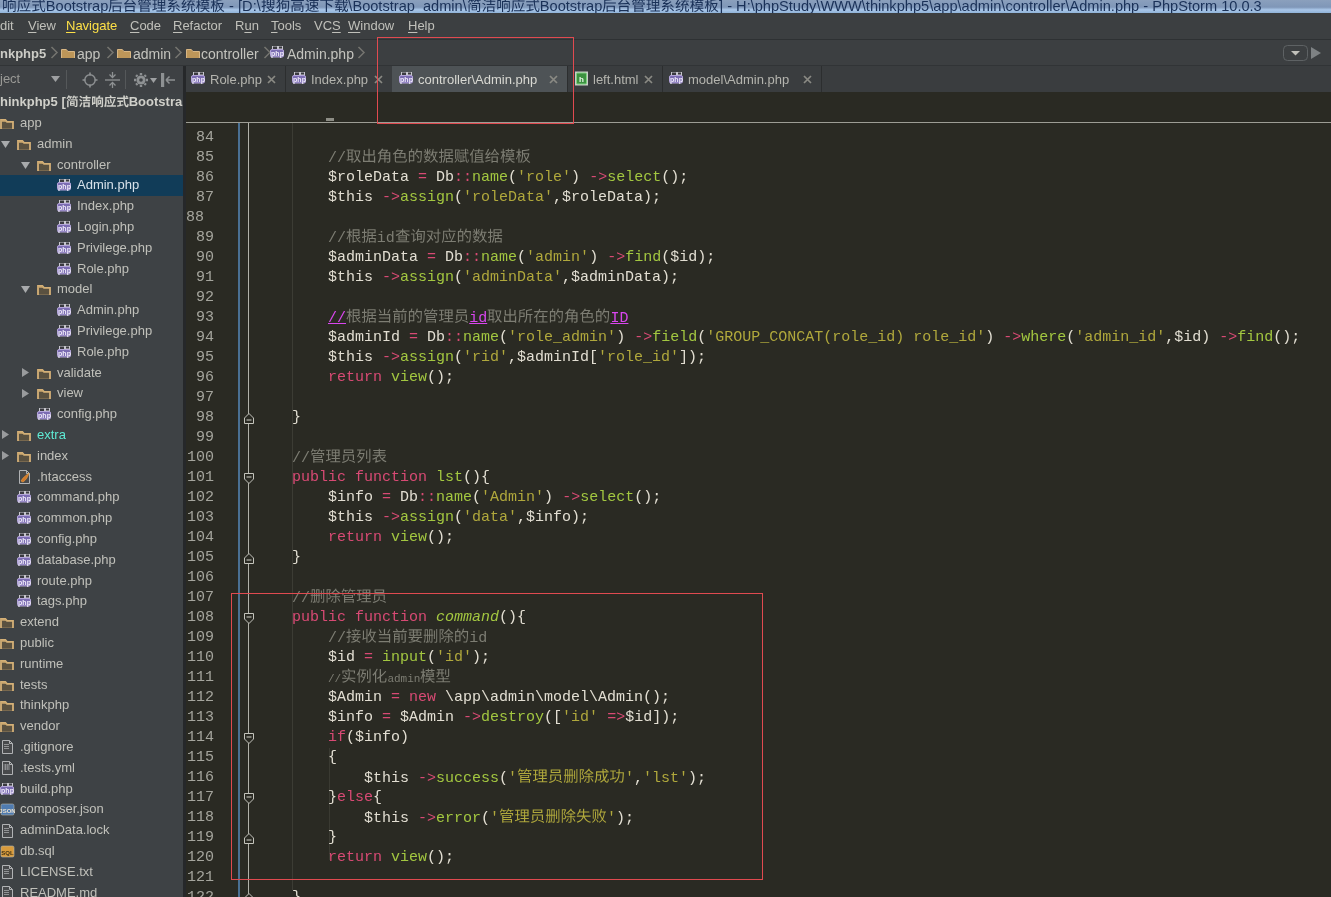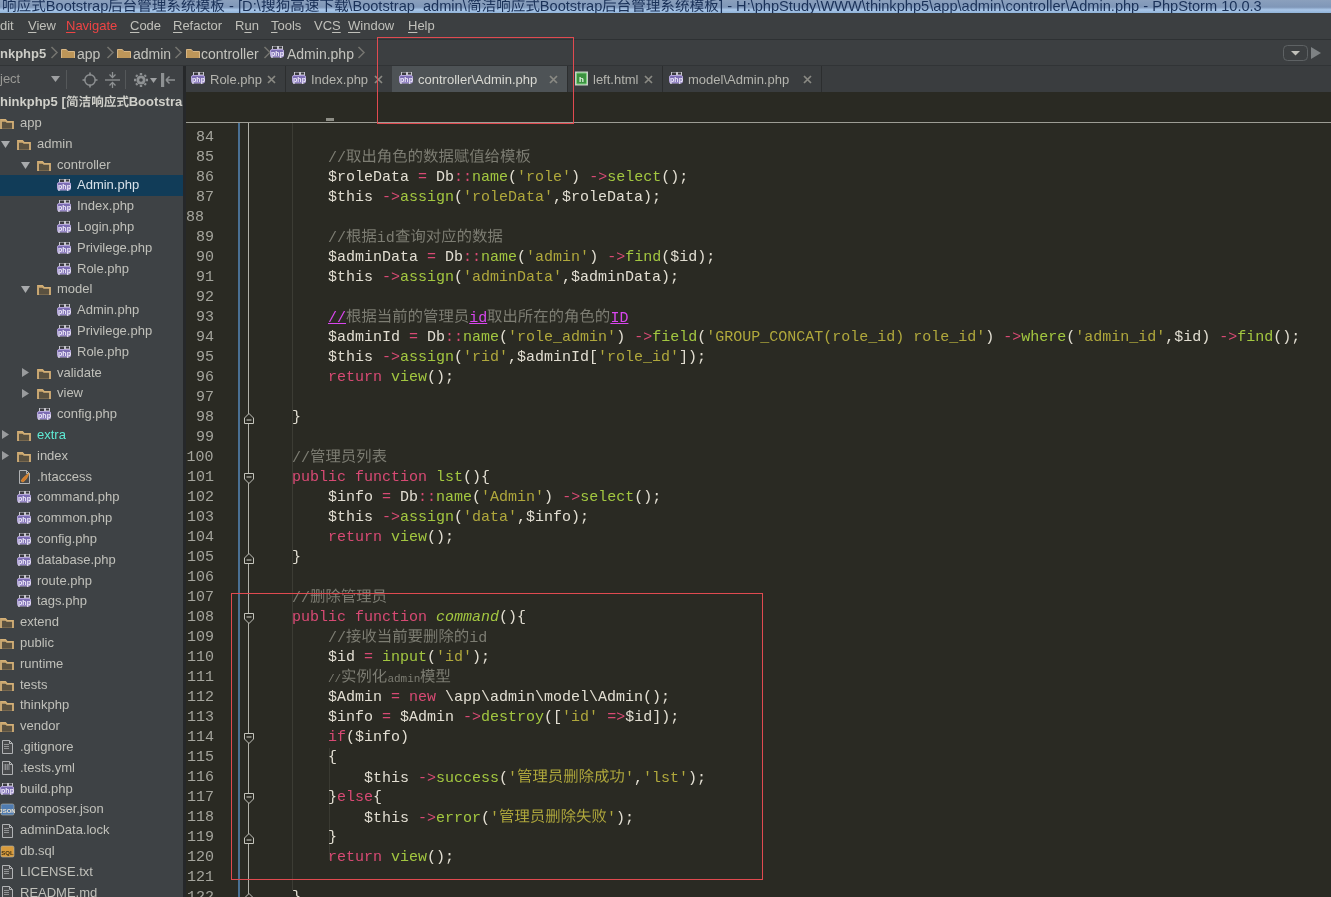--- a/index.html
+++ b/index.html
@@ -13,21 +13,21 @@
     </svg> - [D:\<svg style="overflow:visible;vertical-align:baseline" width="87.6" height="12.8">
       <path transform="translate(0,12.8)" fill="#1a3158" d="M2.4 -12.3V-9.3H0.7V-8.3H2.4V-5.2L0.6 -4.5L0.9 -3.5L2.4 -4.1V-0.2C2.4 0.0 2.4 0.0 2.2 0.0C2.0 0.1 1.5 0.1 0.9 0.0C1.1 0.4 1.2 0.8 1.2 1.1C2.1 1.1 2.6 1.1 3.0 0.9C3.3 0.7 3.5 0.4 3.5 -0.2V-4.5L5.1 -5.1L4.9 -6.1L3.5 -5.5V-8.3H4.9V-9.3H3.5V-12.3ZM5.5 -4.2V-3.3H6.2L6.1 -3.3C6.7 -2.3 7.5 -1.4 8.5 -0.8C7.3 -0.2 5.9 0.1 4.4 0.3C4.6 0.5 4.8 0.9 4.9 1.2C6.6 0.9 8.1 0.5 9.5 -0.2C10.7 0.4 12.0 0.9 13.4 1.1C13.5 0.9 13.8 0.5 14.0 0.2C12.8 0.0 11.6 -0.3 10.5 -0.8C11.7 -1.5 12.7 -2.6 13.3 -4.0L12.6 -4.3L12.5 -4.2H10.0V-5.7H13.4V-11.1H10.6V-10.2H12.4V-8.8H10.6V-8.0H12.4V-6.6H10.0V-12.3H9.0V-6.6H6.7V-7.9H8.3V-8.8H6.7V-10.1C7.4 -10.4 8.2 -10.7 8.9 -11.0L8.1 -11.7C7.5 -11.4 6.6 -11.0 5.7 -10.7V-5.7H9.0V-4.2ZM11.8 -3.3C11.3 -2.5 10.5 -1.8 9.5 -1.3C8.6 -1.8 7.8 -2.5 7.2 -3.3Z M22.0 -12.2C21.4 -10.3 20.5 -8.4 19.3 -7.1C19.6 -6.9 20.0 -6.6 20.2 -6.4C20.8 -7.1 21.4 -8.1 21.9 -9.1H27.1C26.9 -2.9 26.7 -0.7 26.3 -0.2C26.1 0.1 26.0 0.1 25.7 0.1C25.4 0.1 24.6 0.1 23.8 0.0C24.0 0.3 24.1 0.8 24.2 1.1C24.9 1.2 25.7 1.2 26.1 1.1C26.6 1.1 26.9 0.9 27.2 0.5C27.8 -0.2 28.0 -2.5 28.2 -9.5C28.2 -9.7 28.2 -10.1 28.2 -10.1H22.4C22.6 -10.7 22.8 -11.4 23.0 -12.0ZM22.1 -6.3H24.3V-3.4H22.1ZM21.1 -7.3V-1.3H22.1V-2.4H25.3V-7.3ZM18.9 -12.2C18.6 -11.6 18.2 -11.0 17.8 -10.4C17.3 -11.0 16.8 -11.6 16.1 -12.1L15.4 -11.5C16.1 -10.9 16.7 -10.3 17.1 -9.6C16.5 -9.0 15.8 -8.4 15.1 -7.9C15.4 -7.7 15.7 -7.4 15.9 -7.2C16.5 -7.6 17.1 -8.1 17.6 -8.7C17.9 -8.0 18.0 -7.4 18.1 -6.7C17.5 -5.4 16.3 -3.9 15.2 -3.2C15.5 -3.0 15.8 -2.6 16.0 -2.4C16.7 -3.0 17.6 -4.0 18.3 -5.1L18.3 -4.4C18.3 -2.4 18.1 -0.7 17.7 -0.2C17.6 -0.0 17.5 0.1 17.3 0.1C16.9 0.1 16.3 0.1 15.6 0.1C15.8 0.4 15.9 0.8 15.9 1.2C16.6 1.2 17.2 1.2 17.7 1.1C18.1 1.0 18.4 0.9 18.6 0.6C19.2 -0.2 19.3 -2.2 19.3 -4.4C19.3 -6.1 19.2 -7.9 18.4 -9.5C19.0 -10.2 19.5 -10.9 19.9 -11.7Z M33.4 -8.2H39.7V-6.8H33.4ZM32.3 -9.0V-6.0H40.8V-9.0ZM35.6 -12.1 36.1 -10.7H30.1V-9.8H42.9V-10.7H37.3C37.1 -11.2 36.9 -11.8 36.7 -12.3ZM30.6 -5.2V1.2H31.7V-4.3H41.3V0.0C41.3 0.2 41.2 0.2 41.1 0.2C40.9 0.2 40.2 0.2 39.6 0.2C39.7 0.5 39.9 0.8 39.9 1.1C40.9 1.1 41.5 1.1 41.9 0.9C42.3 0.8 42.4 0.5 42.4 0.0V-5.2ZM33.3 -3.4V0.3H34.3V-0.4H39.5V-3.4ZM34.3 -2.6H38.5V-1.2H34.3Z M44.8 -11.1C45.6 -10.3 46.6 -9.3 47.1 -8.6L47.9 -9.2C47.4 -9.9 46.4 -10.9 45.6 -11.7ZM47.7 -7.1H44.5V-6.0H46.6V-1.5C46.0 -1.2 45.2 -0.6 44.4 0.1L45.1 1.1C45.9 0.1 46.6 -0.6 47.2 -0.6C47.5 -0.6 48.0 -0.2 48.6 0.2C49.6 0.7 50.8 0.9 52.6 0.9C53.9 0.9 56.5 0.8 57.5 0.7C57.6 0.4 57.7 -0.1 57.8 -0.4C56.4 -0.2 54.3 -0.1 52.6 -0.1C51.0 -0.1 49.8 -0.2 48.8 -0.7C48.3 -1.0 48.0 -1.3 47.7 -1.4ZM50.0 -7.7H52.4V-5.8H50.0ZM53.4 -7.7H55.9V-5.8H53.4ZM52.4 -12.2V-10.7H48.4V-9.8H52.4V-8.6H49.0V-5.0H51.9C51.0 -3.7 49.6 -2.5 48.3 -2.0C48.5 -1.8 48.8 -1.4 49.0 -1.1C50.2 -1.8 51.5 -2.9 52.4 -4.1V-0.7H53.4V-4.1C54.7 -3.2 56.0 -2.1 56.6 -1.4L57.3 -2.1C56.6 -2.9 55.1 -4.1 53.8 -5.0H56.9V-8.6H53.4V-9.8H57.6V-10.7H53.4V-12.2Z M59.2 -11.2V-10.1H64.8V1.2H66.0V-6.6C67.7 -5.7 69.6 -4.5 70.6 -3.6L71.4 -4.6C70.3 -5.5 67.9 -6.8 66.2 -7.7L66.0 -7.5V-10.1H72.2V-11.2Z M83.7 -11.4C84.4 -10.9 85.2 -10.1 85.5 -9.5L86.4 -10.1C86.0 -10.7 85.2 -11.4 84.5 -12.0ZM85.2 -7.3C84.9 -5.9 84.3 -4.6 83.6 -3.4C83.4 -4.7 83.2 -6.2 83.1 -8.1H86.9V-9.0H83.0C83.0 -10.0 83.0 -11.1 83.0 -12.2H81.9C81.9 -11.1 81.9 -10.0 82.0 -9.0H78.4V-10.2H81.0V-11.1H78.4V-12.3H77.3V-11.1H74.5V-10.2H77.3V-9.0H73.8V-8.1H82.0C82.2 -5.8 82.4 -3.7 82.9 -2.1C82.2 -1.1 81.3 -0.2 80.4 0.5C80.7 0.6 81.0 1.0 81.2 1.2C81.9 0.6 82.7 -0.1 83.3 -0.9C83.8 0.3 84.5 1.1 85.5 1.1C86.5 1.1 86.9 0.4 87.1 -1.8C86.8 -1.9 86.4 -2.1 86.2 -2.4C86.1 -0.7 86.0 -0.0 85.6 -0.0C85.0 -0.0 84.4 -0.7 84.0 -2.0C85.0 -3.5 85.7 -5.2 86.2 -7.0ZM73.9 -1.3 74.1 -0.3 77.9 -0.7V1.1H78.9V-0.8L81.5 -1.1V-2.0L78.9 -1.8V-3.1H81.2V-4.1H78.9V-5.3H77.9V-4.1H75.8C76.2 -4.6 76.5 -5.1 76.8 -5.7H81.5V-6.6H77.2C77.4 -7.0 77.5 -7.4 77.7 -7.8L76.6 -8.0C76.5 -7.6 76.3 -7.1 76.1 -6.6H74.0V-5.7H75.7C75.4 -5.2 75.2 -4.8 75.1 -4.7C74.9 -4.3 74.6 -4.0 74.4 -3.9C74.6 -3.6 74.7 -3.1 74.8 -2.9C74.9 -3.0 75.3 -3.1 75.9 -3.1H77.9V-1.7Z"></path>
     </svg>\Bootstrap_admin\<svg style="overflow:visible;vertical-align:baseline" width="73.0" height="12.8">
       <path transform="translate(0,12.8)" fill="#1a3158" d="M1.6 -6.6V1.1H2.6V-6.6ZM2.2 -7.9C2.8 -7.3 3.5 -6.5 3.9 -6.0L4.7 -6.6C4.4 -7.1 3.6 -7.9 3.0 -8.4ZM4.7 -5.7V-0.6H10.0V-5.7ZM3.0 -12.3C2.5 -10.9 1.7 -9.6 0.7 -8.7C1.0 -8.6 1.4 -8.3 1.6 -8.1C2.1 -8.6 2.7 -9.3 3.1 -10.1H4.0C4.3 -9.5 4.7 -8.7 4.8 -8.3L5.8 -8.7C5.7 -9.0 5.4 -9.6 5.1 -10.1H7.2V-11.0H3.6C3.8 -11.3 3.9 -11.7 4.1 -12.0ZM8.7 -12.3C8.3 -11.0 7.7 -9.8 6.8 -9.0C7.1 -8.9 7.5 -8.6 7.7 -8.4C8.1 -8.8 8.6 -9.4 8.9 -10.0H10.0C10.5 -9.4 10.9 -8.7 11.1 -8.2L12.0 -8.6C11.9 -9.0 11.5 -9.5 11.2 -10.0H13.6V-11.0H9.4C9.5 -11.3 9.6 -11.7 9.8 -12.0ZM9.1 -2.8V-1.4H5.6V-2.8ZM5.6 -4.8H9.1V-3.6H5.6ZM5.1 -7.9V-6.9H12.0V-0.2C12.0 0.1 11.9 0.1 11.7 0.1C11.5 0.1 10.7 0.1 9.9 0.1C10.0 0.4 10.2 0.8 10.2 1.1C11.3 1.1 12.0 1.1 12.5 0.9C12.9 0.7 13.1 0.5 13.1 -0.1V-7.9Z M15.8 -11.3C16.7 -10.8 17.7 -9.9 18.2 -9.3L18.9 -10.1C18.4 -10.7 17.4 -11.5 16.5 -12.0ZM15.2 -7.3C16.1 -6.8 17.2 -6.1 17.8 -5.6L18.4 -6.4C17.9 -7.0 16.7 -7.6 15.8 -8.1ZM15.6 0.3 16.5 1.0C17.3 -0.4 18.2 -2.1 19.0 -3.6L18.1 -4.3C17.4 -2.7 16.3 -0.8 15.6 0.3ZM23.2 -12.3V-10.1H19.2V-9.1H23.2V-6.9H19.7V-5.8H27.8V-6.9H24.3V-9.1H28.4V-10.1H24.3V-12.3ZM20.1 -4.3V1.2H21.2V0.5H26.3V1.1H27.4V-4.3ZM21.2 -0.5V-3.3H26.3V-0.5Z M30.3 -10.9V-1.3H31.3V-2.7H33.9V-10.9ZM31.3 -9.9H33.0V-3.7H31.3ZM38.3 -12.3C38.2 -11.6 37.8 -10.6 37.5 -9.8H35.0V1.1H36.1V-8.8H41.8V-0.1C41.8 0.1 41.7 0.1 41.5 0.1C41.3 0.1 40.7 0.1 40.1 0.1C40.2 0.4 40.4 0.8 40.4 1.1C41.3 1.1 41.9 1.1 42.3 0.9C42.7 0.7 42.8 0.4 42.8 -0.1V-9.8H38.7C39.0 -10.5 39.3 -11.3 39.6 -12.0ZM38.0 -6.4H39.8V-3.1H38.0ZM37.3 -7.2V-1.5H38.0V-2.3H40.6V-7.2Z M47.7 -7.2C48.3 -5.6 49.0 -3.5 49.2 -2.1L50.3 -2.6C49.9 -3.9 49.2 -5.9 48.6 -7.5ZM50.8 -8.0C51.3 -6.4 51.8 -4.3 52.0 -2.9L53.1 -3.3C52.9 -4.6 52.3 -6.7 51.8 -8.2ZM50.6 -12.1C50.9 -11.6 51.2 -10.9 51.4 -10.4H45.6V-6.4C45.6 -4.3 45.5 -1.4 44.3 0.7C44.6 0.8 45.1 1.1 45.3 1.3C46.5 -0.9 46.7 -4.2 46.7 -6.4V-9.3H57.6V-10.4H52.6C52.5 -10.9 52.0 -11.7 51.7 -12.4ZM46.9 -0.6V0.5H57.7V-0.6H53.8C55.1 -2.8 56.2 -5.5 56.9 -7.9L55.8 -8.3C55.2 -5.8 54.1 -2.8 52.7 -0.6Z M68.8 -11.5C69.5 -11.0 70.4 -10.2 70.9 -9.7L71.6 -10.4C71.2 -10.9 70.2 -11.7 69.5 -12.2ZM66.6 -12.2C66.6 -11.3 66.7 -10.4 66.7 -9.5H59.2V-8.5H66.8C67.2 -3.0 68.4 1.2 70.8 1.2C71.9 1.2 72.3 0.5 72.5 -2.1C72.2 -2.2 71.8 -2.5 71.6 -2.7C71.5 -0.8 71.3 0.1 70.9 0.1C69.4 0.1 68.3 -3.5 67.9 -8.5H72.2V-9.5H67.9C67.8 -10.4 67.8 -11.3 67.8 -12.2ZM59.3 -0.4 59.6 0.7C61.5 0.3 64.2 -0.3 66.6 -0.9L66.6 -1.9L63.4 -1.2V-5.2H66.2V-6.3H59.7V-5.2H62.3V-1.0Z"></path>
     </svg>Bootstrap<svg style="overflow:visible;vertical-align:baseline" width="116.8" height="12.8">
       <path transform="translate(0,12.8)" fill="#1a3158" d="M2.2 -10.9V-7.2C2.2 -4.9 2.0 -1.8 0.5 0.4C0.7 0.6 1.2 1.0 1.4 1.2C3.1 -1.2 3.3 -4.7 3.3 -7.2H13.9V-8.2H3.3V-10.0C6.7 -10.2 10.4 -10.6 12.9 -11.3L12.0 -12.1C9.7 -11.6 5.7 -11.2 2.2 -10.9ZM4.6 -5.1V1.2H5.7V0.4H11.7V1.2H12.9V-5.1ZM5.7 -0.6V-4.1H11.7V-0.6Z M17.2 -5.0V1.2H18.3V0.4H25.4V1.1H26.6V-5.0ZM18.3 -0.7V-3.9H25.4V-0.7ZM16.4 -6.2C17.0 -6.4 17.9 -6.5 26.3 -6.9C26.6 -6.5 27.0 -6.0 27.2 -5.7L28.1 -6.3C27.3 -7.6 25.6 -9.4 24.2 -10.6L23.3 -10.0C24.0 -9.4 24.8 -8.6 25.5 -7.9L18.0 -7.5C19.3 -8.7 20.6 -10.2 21.8 -11.8L20.7 -12.3C19.5 -10.5 17.8 -8.7 17.3 -8.2C16.8 -7.7 16.4 -7.4 16.1 -7.3C16.2 -7.0 16.4 -6.5 16.4 -6.2Z M32.3 -6.4V1.2H33.4V0.7H40.5V1.2H41.5V-2.5H33.4V-3.5H40.8V-6.4ZM40.5 -0.2H33.4V-1.6H40.5ZM35.6 -9.1C35.8 -8.8 35.9 -8.5 36.1 -8.2H30.7V-5.8H31.7V-7.3H41.4V-5.8H42.6V-8.2H37.2C37.1 -8.5 36.8 -9.0 36.6 -9.3ZM33.4 -5.5H39.7V-4.3H33.4ZM31.6 -12.3C31.3 -11.1 30.6 -9.8 29.8 -9.0C30.1 -8.9 30.6 -8.6 30.8 -8.5C31.2 -8.9 31.6 -9.6 32.0 -10.3H33.0C33.3 -9.7 33.6 -9.1 33.7 -8.6L34.7 -9.0C34.6 -9.3 34.3 -9.8 34.0 -10.3H36.3V-11.1H32.3C32.5 -11.4 32.6 -11.8 32.7 -12.1ZM37.8 -12.3C37.6 -11.2 37.0 -10.2 36.4 -9.5C36.6 -9.4 37.1 -9.1 37.3 -9.0C37.6 -9.3 37.9 -9.8 38.1 -10.2H39.2C39.6 -9.7 40.0 -9.0 40.2 -8.6L41.1 -9.0C41.0 -9.3 40.6 -9.8 40.3 -10.2H42.9V-11.1H38.5C38.7 -11.4 38.8 -11.8 38.9 -12.1Z M50.7 -7.9H53.0V-6.0H50.7ZM53.9 -7.9H56.2V-6.0H53.9ZM50.7 -10.6H53.0V-8.8H50.7ZM53.9 -10.6H56.2V-8.8H53.9ZM48.4 -0.3V0.7H57.9V-0.3H54.0V-2.3H57.4V-3.3H54.0V-5.1H57.2V-11.6H49.7V-5.1H52.9V-3.3H49.6V-2.3H52.9V-0.3ZM44.3 -1.5 44.6 -0.4C45.9 -0.8 47.6 -1.3 49.1 -1.9L48.9 -2.9L47.3 -2.4V-6.0H48.8V-7.1H47.3V-10.2H49.0V-11.3H44.5V-10.2H46.3V-7.1H44.6V-6.0H46.3V-2.1C45.5 -1.8 44.9 -1.6 44.3 -1.5Z M62.6 -3.3C61.8 -2.2 60.6 -1.1 59.4 -0.4C59.7 -0.3 60.2 0.1 60.4 0.3C61.5 -0.5 62.8 -1.7 63.7 -2.9ZM67.7 -2.8C68.9 -1.8 70.4 -0.5 71.1 0.3L72.1 -0.3C71.3 -1.2 69.8 -2.5 68.5 -3.3ZM68.1 -6.5C68.5 -6.1 68.9 -5.7 69.3 -5.3L62.9 -4.9C65.0 -6.0 67.3 -7.3 69.4 -8.9L68.6 -9.6C67.9 -9.0 67.1 -8.5 66.3 -7.9L62.7 -7.8C63.8 -8.5 64.8 -9.4 65.8 -10.5C67.7 -10.6 69.5 -10.9 70.9 -11.2L70.1 -12.2C67.8 -11.6 63.5 -11.2 60.0 -11.0C60.1 -10.7 60.2 -10.3 60.2 -10.0C61.5 -10.1 62.9 -10.2 64.3 -10.3C63.3 -9.3 62.2 -8.4 61.8 -8.2C61.4 -7.9 61.1 -7.7 60.8 -7.6C60.9 -7.3 61.0 -6.8 61.1 -6.6C61.4 -6.7 61.8 -6.8 64.8 -7.0C63.6 -6.2 62.5 -5.6 62.0 -5.4C61.1 -4.9 60.4 -4.7 59.9 -4.6C60.1 -4.3 60.2 -3.8 60.3 -3.6C60.7 -3.7 61.3 -3.8 65.3 -4.1V-0.3C65.3 -0.1 65.2 -0.1 65.0 -0.1C64.8 -0.0 63.9 -0.0 63.1 -0.1C63.2 0.2 63.4 0.7 63.5 1.0C64.6 1.0 65.3 1.0 65.8 0.8C66.3 0.6 66.4 0.3 66.4 -0.3V-4.2L70.0 -4.5C70.4 -4.0 70.8 -3.5 71.0 -3.2L71.9 -3.7C71.3 -4.6 70.1 -5.9 68.9 -6.9Z M83.2 -5.1V-0.5C83.2 0.6 83.4 0.9 84.5 0.9C84.7 0.9 85.5 0.9 85.7 0.9C86.7 0.9 86.9 0.3 87.0 -1.7C86.7 -1.7 86.3 -1.9 86.1 -2.1C86.0 -0.4 86.0 -0.1 85.6 -0.1C85.5 -0.1 84.8 -0.1 84.6 -0.1C84.3 -0.1 84.3 -0.1 84.3 -0.5V-5.1ZM80.4 -5.1C80.4 -2.2 80.0 -0.7 77.6 0.2C77.9 0.4 78.2 0.8 78.3 1.1C81.0 0.0 81.4 -1.8 81.5 -5.1ZM73.6 -0.8 73.9 0.3C75.2 -0.1 76.9 -0.7 78.5 -1.2L78.4 -2.1C76.6 -1.6 74.8 -1.1 73.6 -0.8ZM81.7 -12.0C82.0 -11.4 82.3 -10.6 82.5 -10.1H78.9V-9.2H81.6C80.9 -8.2 79.9 -6.9 79.6 -6.6C79.3 -6.3 78.9 -6.2 78.7 -6.1C78.8 -5.9 79.0 -5.4 79.0 -5.1C79.4 -5.3 80.0 -5.3 85.3 -5.8C85.6 -5.4 85.8 -5.1 85.9 -4.8L86.9 -5.3C86.4 -6.1 85.5 -7.5 84.7 -8.5L83.8 -8.1C84.1 -7.7 84.5 -7.2 84.8 -6.7L80.8 -6.4C81.4 -7.2 82.3 -8.3 82.9 -9.2H86.8V-10.1H82.6L83.6 -10.4C83.4 -10.9 83.0 -11.7 82.7 -12.3ZM73.9 -6.2C74.1 -6.3 74.4 -6.4 76.2 -6.6C75.6 -5.7 75.0 -5.0 74.7 -4.7C74.3 -4.1 73.9 -3.8 73.6 -3.7C73.7 -3.4 73.9 -2.9 74.0 -2.7C74.3 -2.8 74.8 -3.0 78.4 -3.8C78.4 -4.0 78.3 -4.5 78.4 -4.8L75.6 -4.2C76.7 -5.5 77.8 -7.1 78.7 -8.6L77.8 -9.2C77.5 -8.7 77.2 -8.1 76.8 -7.6L75.0 -7.4C75.9 -8.7 76.9 -10.3 77.5 -11.8L76.4 -12.3C75.8 -10.6 74.7 -8.7 74.3 -8.2C74.0 -7.7 73.7 -7.4 73.5 -7.3C73.6 -7.0 73.8 -6.4 73.9 -6.2Z M94.5 -6.1H99.6V-5.0H94.5ZM94.5 -7.9H99.6V-6.9H94.5ZM98.3 -12.3V-11.1H96.0V-12.3H95.0V-11.1H92.9V-10.1H95.0V-9.0H96.0V-10.1H98.3V-9.0H99.4V-10.1H101.4V-11.1H99.4V-12.3ZM93.5 -8.7V-4.2H96.4C96.4 -3.8 96.3 -3.4 96.2 -3.0H92.6V-2.1H95.9C95.4 -0.9 94.3 -0.2 92.2 0.3C92.4 0.5 92.6 0.9 92.7 1.2C95.3 0.6 96.5 -0.5 97.0 -2.0C97.8 -0.4 99.1 0.7 101.0 1.2C101.2 0.9 101.5 0.5 101.7 0.3C100.1 -0.1 98.8 -0.9 98.1 -2.1H101.4V-3.0H97.3C97.4 -3.4 97.5 -3.8 97.5 -4.2H100.6V-8.7ZM90.2 -12.3V-9.4H88.3V-8.4H90.2V-8.4C89.8 -6.4 88.9 -4.1 88.1 -2.9C88.3 -2.6 88.5 -2.1 88.7 -1.8C89.2 -2.7 89.7 -4.0 90.2 -5.4V1.2H91.2V-6.4C91.6 -5.6 92.1 -4.7 92.2 -4.2L92.9 -5.0C92.7 -5.4 91.6 -7.2 91.2 -7.8V-8.4H92.7V-9.4H91.2V-12.3Z M105.1 -12.3V-9.4H103.0V-8.4H105.0C104.5 -6.4 103.6 -4.1 102.7 -2.9C102.9 -2.6 103.1 -2.1 103.2 -1.8C103.9 -2.8 104.6 -4.5 105.1 -6.1V1.2H106.1V-6.7C106.5 -5.9 107.0 -5.0 107.1 -4.5L107.8 -5.3C107.6 -5.8 106.5 -7.5 106.1 -8.0V-8.4H107.9V-9.4H106.1V-12.3ZM115.0 -12.0C113.6 -11.4 110.7 -11.0 108.4 -10.9V-7.3C108.4 -5.0 108.3 -1.7 106.7 0.6C106.9 0.7 107.4 1.0 107.6 1.2C109.2 -1.1 109.5 -4.5 109.5 -6.9H110.0C110.4 -5.1 111.0 -3.5 111.9 -2.1C111.0 -1.0 109.9 -0.2 108.6 0.3C108.9 0.5 109.1 0.9 109.3 1.2C110.5 0.6 111.6 -0.2 112.5 -1.2C113.4 -0.2 114.4 0.7 115.6 1.2C115.7 0.9 116.1 0.5 116.3 0.3C115.1 -0.2 114.1 -1.0 113.2 -2.1C114.3 -3.5 115.1 -5.4 115.5 -7.8L114.8 -8.0L114.6 -7.9H109.5V-10.0C111.7 -10.1 114.2 -10.5 115.8 -11.1ZM114.3 -6.9C113.9 -5.4 113.3 -4.1 112.6 -3.0C111.9 -4.1 111.3 -5.5 110.9 -6.9Z"></path>
     </svg>] - H:\phpStudy\WWW\thinkphp5\app\admin\controller\Admin.php - PhpStorm 10.0.3</div>
 <div style="position:absolute;left:0px;top:13px;width:1331px;height:27px;background:#3c3f41;border-bottom:1px solid #2e3133;box-sizing:border-box"></div>
 <div style="position:absolute;left:0px;top:18px;width:60px;height:18px;font-size:13px;color:#c0c0ba;white-space:pre">dit</div>
 <div style="position:absolute;left:28px;top:18px;width:60px;height:18px;font-size:13px;color:#c0c0ba;white-space:pre"><u>V</u>iew</div>
-<div style="position:absolute;left:66px;top:18px;width:60px;height:18px;font-size:13px;color:#ef4444;white-space:pre"><u>N</u>avigate</div>
+<div style="position:absolute;left:66px;top:18px;width:60px;height:18px;font-size:13px;color:#fde047;white-space:pre"><u>N</u>avigate</div>
 <div style="position:absolute;left:130px;top:18px;width:60px;height:18px;font-size:13px;color:#c0c0ba;white-space:pre"><u>C</u>ode</div>
 <div style="position:absolute;left:173px;top:18px;width:60px;height:18px;font-size:13px;color:#c0c0ba;white-space:pre"><u>R</u>efactor</div>
 <div style="position:absolute;left:235px;top:18px;width:60px;height:18px;font-size:13px;color:#c0c0ba;white-space:pre">R<u>u</u>n</div>
 <div style="position:absolute;left:271px;top:18px;width:60px;height:18px;font-size:13px;color:#c0c0ba;white-space:pre"><u>T</u>ools</div>
 <div style="position:absolute;left:314px;top:18px;width:60px;height:18px;font-size:13px;color:#c0c0ba;white-space:pre">VC<u>S</u></div>
 <div style="position:absolute;left:348px;top:18px;width:60px;height:18px;font-size:13px;color:#c0c0ba;white-space:pre"><u>W</u>indow</div>
 <div style="position:absolute;left:408px;top:18px;width:60px;height:18px;font-size:13px;color:#c0c0ba;white-space:pre"><u>H</u>elp</div>
 <div style="position:absolute;left:0px;top:40px;width:1331px;height:26px;background:#3c3f41;border-bottom:1px solid #313436;box-sizing:border-box"></div>
 <div style="position:absolute;left:0px;top:46px;width:50px;height:16px;font-size:13px;font-weight:bold;color:#ccccc6">nkphp5</div>
 <svg style="position:absolute;left:50px;top:47px;overflow:visible" width="9" height="11">
@@ -184,21 +184,21 @@
 <div style="position:absolute;left:186px;top:248px;width:28px;height:20px;font-family:'Liberation Mono',monospace;font-size:15.00px;line-height:20px;color:#a5a59d;text-align:right">90</div>
 <div style="position:absolute;left:186px;top:268px;width:28px;height:20px;font-family:'Liberation Mono',monospace;font-size:15.00px;line-height:20px;color:#a5a59d;text-align:right">91</div>
 <div style="position:absolute;left:186px;top:288px;width:28px;height:20px;font-family:'Liberation Mono',monospace;font-size:15.00px;line-height:20px;color:#a5a59d;text-align:right">92</div>
 <div style="position:absolute;left:186px;top:308px;width:28px;height:20px;font-family:'Liberation Mono',monospace;font-size:15.00px;line-height:20px;color:#a5a59d;text-align:right">93</div>
 <div style="position:absolute;left:186px;top:328px;width:28px;height:20px;font-family:'Liberation Mono',monospace;font-size:15.00px;line-height:20px;color:#a5a59d;text-align:right">94</div>
 <div style="position:absolute;left:186px;top:348px;width:28px;height:20px;font-family:'Liberation Mono',monospace;font-size:15.00px;line-height:20px;color:#a5a59d;text-align:right">95</div>
 <div style="position:absolute;left:186px;top:368px;width:28px;height:20px;font-family:'Liberation Mono',monospace;font-size:15.00px;line-height:20px;color:#a5a59d;text-align:right">96</div>
 <div style="position:absolute;left:186px;top:388px;width:28px;height:20px;font-family:'Liberation Mono',monospace;font-size:15.00px;line-height:20px;color:#a5a59d;text-align:right">97</div>
 <div style="position:absolute;left:186px;top:408px;width:28px;height:20px;font-family:'Liberation Mono',monospace;font-size:15.00px;line-height:20px;color:#a5a59d;text-align:right">98</div>
 <div style="position:absolute;left:186px;top:428px;width:28px;height:20px;font-family:'Liberation Mono',monospace;font-size:15.00px;line-height:20px;color:#a5a59d;text-align:right">99</div>
-<div style="position:absolute;left:186px;top:448px;width:28px;height:20px;font-family:'Liberation Mono',monospace;font-size:15.00px;line-height:20px;color:#a5a59d;text-align:center">100</div>
+<div style="position:absolute;left:186px;top:448px;width:28px;height:20px;font-family:'Liberation Mono',monospace;font-size:15.00px;line-height:20px;color:#a5a59d;text-align:right">100</div>
 <div style="position:absolute;left:186px;top:468px;width:28px;height:20px;font-family:'Liberation Mono',monospace;font-size:15.00px;line-height:20px;color:#a5a59d;text-align:right">101</div>
 <div style="position:absolute;left:186px;top:488px;width:28px;height:20px;font-family:'Liberation Mono',monospace;font-size:15.00px;line-height:20px;color:#a5a59d;text-align:right">102</div>
 <div style="position:absolute;left:186px;top:508px;width:28px;height:20px;font-family:'Liberation Mono',monospace;font-size:15.00px;line-height:20px;color:#a5a59d;text-align:right">103</div>
 <div style="position:absolute;left:186px;top:528px;width:28px;height:20px;font-family:'Liberation Mono',monospace;font-size:15.00px;line-height:20px;color:#a5a59d;text-align:right">104</div>
 <div style="position:absolute;left:186px;top:548px;width:28px;height:20px;font-family:'Liberation Mono',monospace;font-size:15.00px;line-height:20px;color:#a5a59d;text-align:right">105</div>
 <div style="position:absolute;left:186px;top:568px;width:28px;height:20px;font-family:'Liberation Mono',monospace;font-size:15.00px;line-height:20px;color:#a5a59d;text-align:right">106</div>
 <div style="position:absolute;left:186px;top:588px;width:28px;height:20px;font-family:'Liberation Mono',monospace;font-size:15.00px;line-height:20px;color:#a5a59d;text-align:right">107</div>
 <div style="position:absolute;left:186px;top:608px;width:28px;height:20px;font-family:'Liberation Mono',monospace;font-size:15.00px;line-height:20px;color:#a5a59d;text-align:right">108</div>
 <div style="position:absolute;left:186px;top:628px;width:28px;height:20px;font-family:'Liberation Mono',monospace;font-size:15.00px;line-height:20px;color:#a5a59d;text-align:right">109</div>
 <div style="position:absolute;left:186px;top:648px;width:28px;height:20px;font-family:'Liberation Mono',monospace;font-size:15.00px;line-height:20px;color:#a5a59d;text-align:right">110</div>

